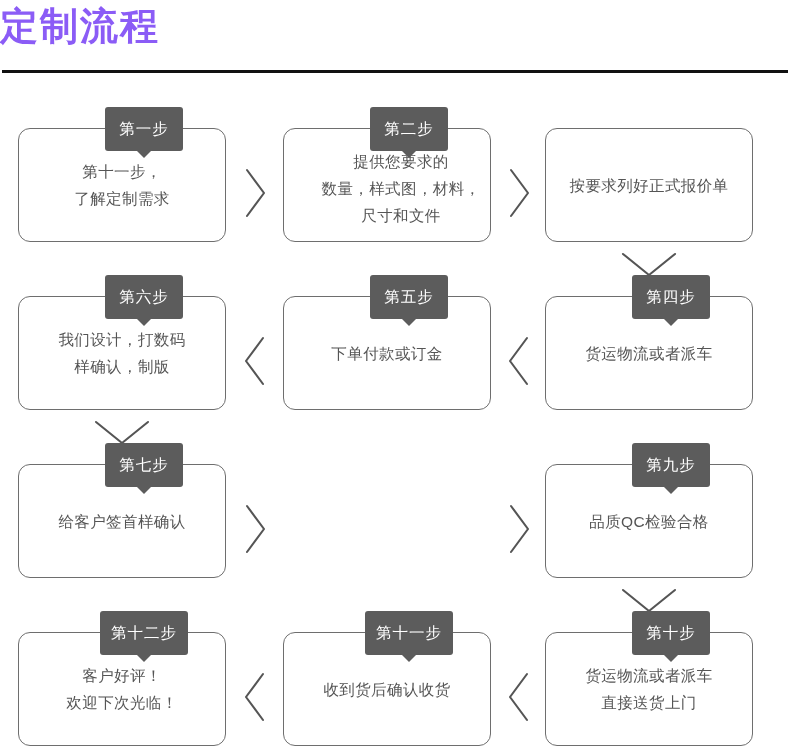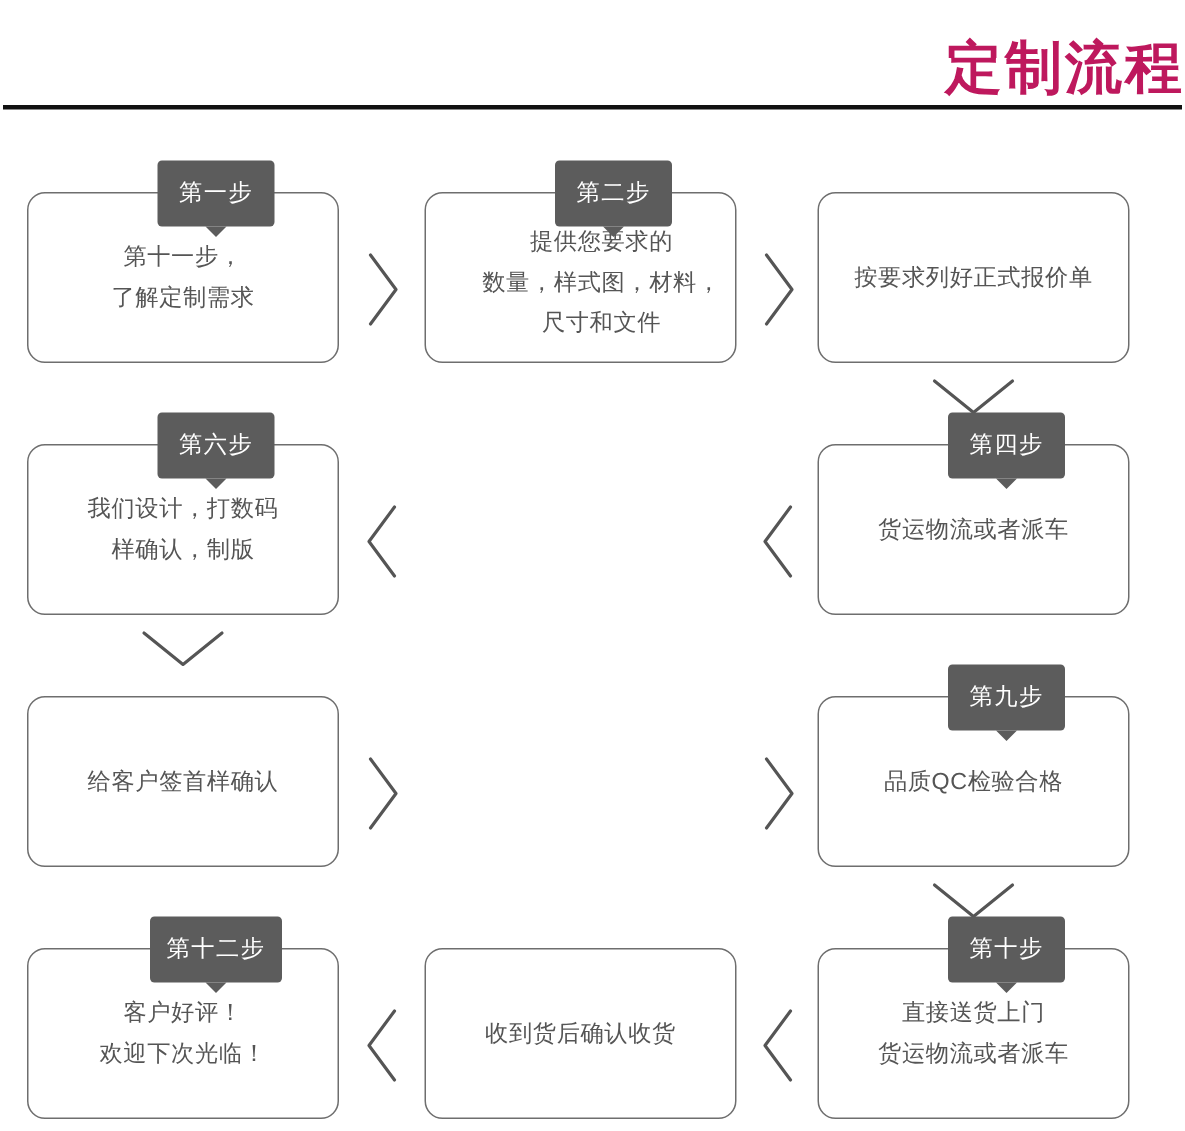--- a/index.html
+++ b/index.html
@@ -21,27 +21,27 @@
 
   
   .title-wrap {
     position: absolute;
     top: 0; left: 0;
     width: 790px;
     height: 75px;
   }
   .page-title {
     position: absolute;
-    top: 20px;
-    left: 0;
-    width: 790px;
-    text-align: right;
+    top: 0;
+    left: 0;
+    width: 790px;
+    text-align: left;
     font-size: 38px;
     font-weight: bold;
-    color: #be185d;
+    color: #8b5cf6;
     letter-spacing: 2px;
     line-height: 52px;
   }
   .title-rule {
     position: absolute;
     left: 2px;
     top: 70px;
     width: 786px;
     height: 3px;
     background: #111111;
@@ -225,20 +225,27 @@
           <span>样确认，制版</span>
         </div>
       </div>
 
       <div class="conn conn-h gap-0">
         <svg width="34" height="58" viewBox="0 0 34 58" fill="none" stroke="#555555" stroke-width="2.1" stroke-linecap="round" stroke-linejoin="round">
           <polyline points="25,6 8,29 25,52"></polyline>
         </svg>
       </div>
 
+      <div class="cell col-1">
+        <div class="card"></div>
+        <div class="badge">第五步</div>
+        <div class="card-text">
+          <span>下单付款或订金</span>
+        </div>
+      </div>
 
       <div class="conn conn-h gap-1">
         <svg width="34" height="58" viewBox="0 0 34 58" fill="none" stroke="#555555" stroke-width="2.1" stroke-linecap="round" stroke-linejoin="round">
           <polyline points="25,6 8,29 25,52"></polyline>
         </svg>
       </div>
 
       <div class="cell col-2">
         <div class="card"></div>
         <div class="badge">第四步</div>
@@ -251,20 +258,21 @@
         <svg width="64" height="30" viewBox="0 0 64 30" fill="none" stroke="#555555" stroke-width="2.1" stroke-linecap="round" stroke-linejoin="round">
           <polyline points="6,4 32,25 58,4"></polyline>
         </svg>
       </div>
     </div>
 
     <div class="row row-2">
 
       <div class="cell col-0">
         <div class="card"></div>
+        <div class="badge">第七步</div>
         <div class="card-text">
           <span>给客户签首样确认</span>
         </div>
       </div>
 
       <div class="conn conn-h gap-0">
         <svg width="34" height="58" viewBox="0 0 34 58" fill="none" stroke="#555555" stroke-width="2.1" stroke-linecap="round" stroke-linejoin="round">
           <polyline points="9,6 26,29 9,52"></polyline>
         </svg>
       </div>
@@ -303,35 +311,36 @@
       </div>
 
       <div class="conn conn-h gap-0">
         <svg width="34" height="58" viewBox="0 0 34 58" fill="none" stroke="#555555" stroke-width="2.1" stroke-linecap="round" stroke-linejoin="round">
           <polyline points="25,6 8,29 25,52"></polyline>
         </svg>
       </div>
 
       <div class="cell col-1">
         <div class="card"></div>
+        <div class="badge">第十一步</div>
         <div class="card-text">
           <span>收到货后确认收货</span>
         </div>
       </div>
 
       <div class="conn conn-h gap-1">
         <svg width="34" height="58" viewBox="0 0 34 58" fill="none" stroke="#555555" stroke-width="2.1" stroke-linecap="round" stroke-linejoin="round">
           <polyline points="25,6 8,29 25,52"></polyline>
         </svg>
       </div>
 
       <div class="cell col-2">
         <div class="card"></div>
         <div class="badge">第十步</div>
         <div class="card-text">
+          <span>货运物流或者派车</span>
           <span>直接送货上门</span>
-          <span>货运物流或者派车</span>
         </div>
       </div>
     </div>
 
   </div>
 </div>
 
 </body></html>

